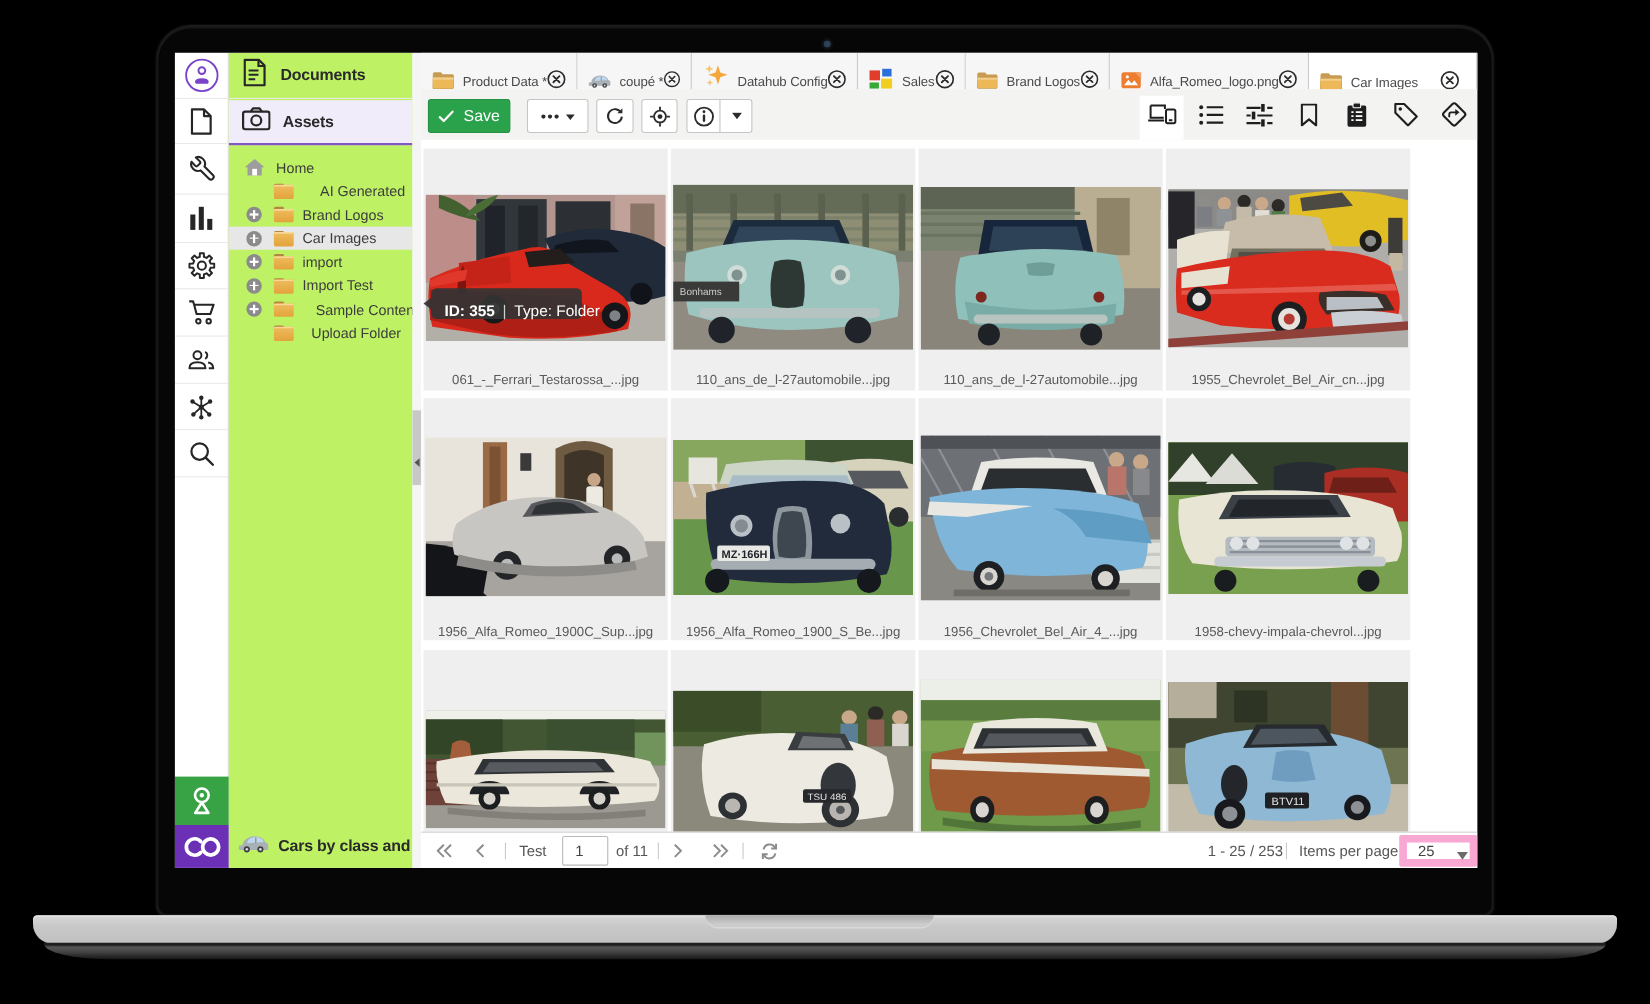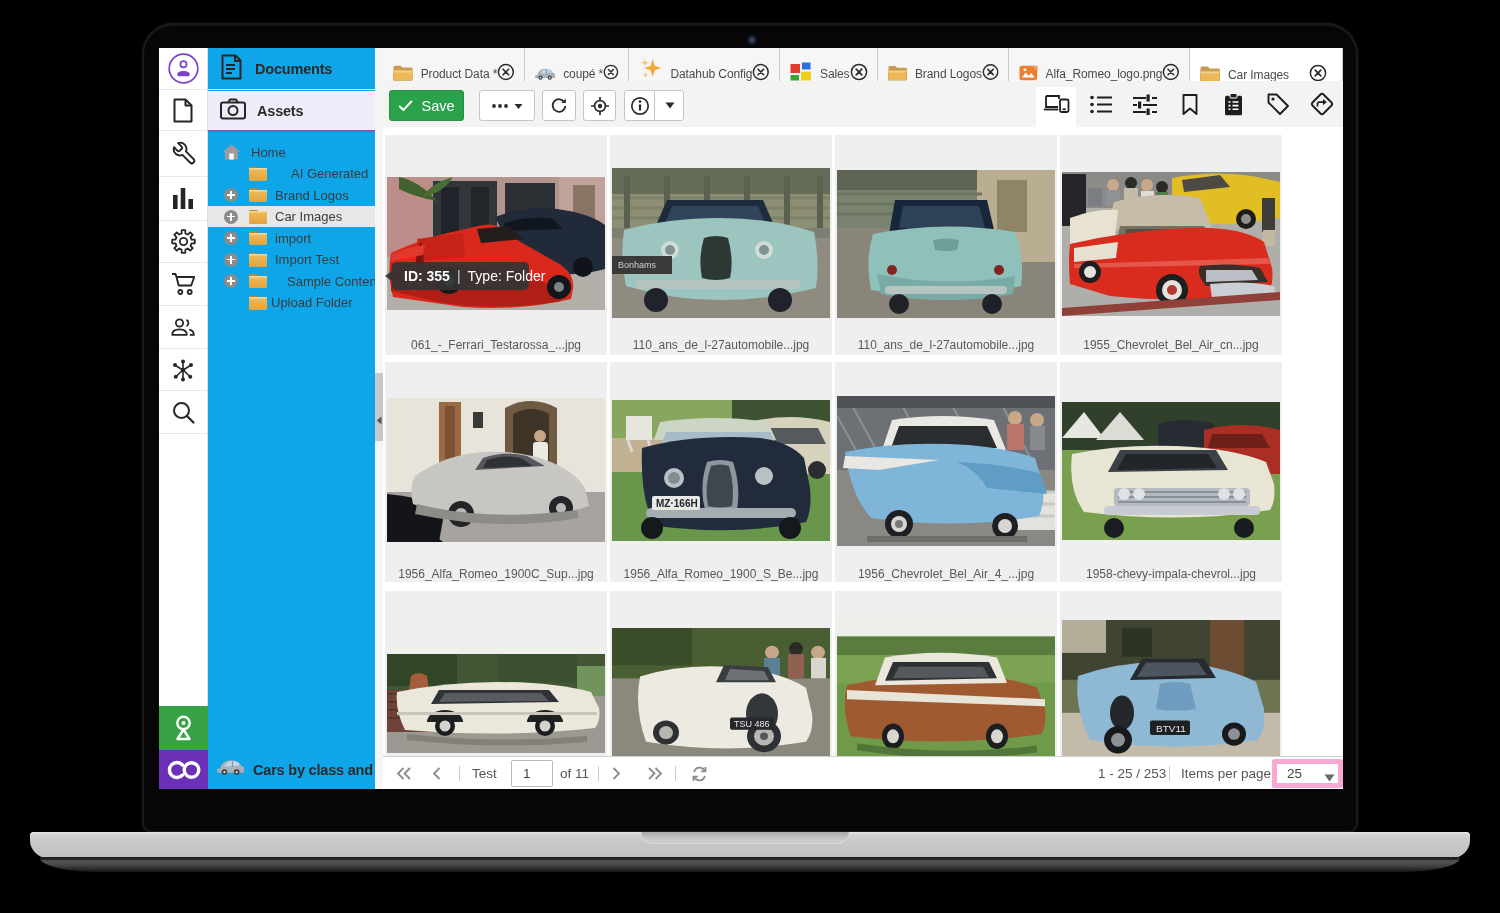--- a/index.html
+++ b/index.html
@@ -9,41 +9,41 @@
 .bezel{left:142px;top:23px;width:1216px;height:810px;background:#060606;border-radius:32px 32px 10px 10px;box-shadow:inset 0 0 0 2px #191919, inset 0 3px 2px -1px #2e2e2e, 0 0 2px #222}
 .screen{left:159px;top:48px;width:1184px;height:741px;background:#fff;overflow:hidden}
 .base{left:30px;top:832px;width:1440px;height:26px;background:linear-gradient(#d7d7d7,#c8c8c8 40%,#c0c0c0);border-radius:4px 4px 18px 18px;box-shadow:inset 0 1.5px 0 #e4e4e4}
 .notch{left:611px;top:0;width:208px;height:12px;background:linear-gradient(#ababab,#cdcdcd 70%,#c8c8c8);border-radius:0 0 14px 14px;box-shadow:inset 0 -1px 1px #dedede}
 .baseshadow{left:40px;top:857px;width:1420px;height:15px;background:linear-gradient(#1e1e1e 0,#1e1e1e 2px,#555 4px,#454545 55%,#161616 100%);border-radius:0 0 60px 60px / 0 0 14px 14px}
 .cam{left:749px;top:37px;width:6px;height:6px;border-radius:50%;background:#2e4157;box-shadow:0 0 3px 1px #1c2733}
 
 .rail{left:0;top:0;width:49px;height:741px;background:#fff;border-right:1px solid #dcdcdc}
 .cell{left:0;width:48px;height:43px;border-bottom:1px solid #e9e9e9;display:flex;align-items:center;justify-content:center;position:absolute}
 
-.panel{left:49px;top:0;width:167px;height:741px;background:#0ea5e9;overflow:hidden}
+.panel{left:49px;top:0;width:167px;height:741px;background:#bef264;overflow:hidden}
 .hdr{left:0;width:167px;height:42px;display:flex;align-items:center;position:absolute}
 .hdr b{font-size:14.5px;color:#2a2a2a;letter-spacing:-0.2px;white-space:nowrap}
 .trow{position:absolute;left:0;width:175px;height:22px;font-size:13px;color:#3c3c3c;display:flex;align-items:center;white-space:nowrap}
 
 .splitter{left:216px;top:0;width:8px;height:741px;background:#f5f5f5}
 .shandle{left:216px;top:325px;width:8px;height:68px;background:#c8c8c8}
 
 .content{left:224px;top:0;width:960px;height:741px;background:#fff}
 .tabbar{left:0;top:0;width:960px;height:33px;background:#f6f6f6;border-bottom:1px solid #c9c9c9;position:absolute}
 .tab{position:absolute;top:0;height:33px;border-right:1px solid #c9c9c9;display:flex;align-items:flex-end;font-size:12px;color:#4a4a4a;background:#f6f6f6;letter-spacing:-0.1px;white-space:nowrap}
 .tab.active{background:#fff;height:34px;border-bottom:0}
 .toolbar{left:0;top:33px;width:960px;height:46px;background:#f3f3f1;position:absolute}
 .btn{position:absolute;top:9px;height:31px;background:#fff;border:1px solid #c6c6c6;border-radius:3px}
 .gridcell{position:absolute;width:222px;height:220px;background:#efefef}
 .glabel{position:absolute;width:222px;text-align:center;font-size:12px;color:#595959}
 .pager{left:0;top:708px;width:960px;height:33px;background:#fff;border-top:1px solid #cfcfcf;position:absolute;font-size:13.5px;color:#555}
 .pgi{position:absolute;top:0;height:33px;display:flex;align-items:center;color:#8b8b8b}
 .pgt{position:absolute;top:0;height:33px;display:flex;align-items:center;color:#555}
 .sep{position:absolute;top:9px;width:1px;height:15px;background:#c9c9c9}
-.tip{position:absolute;left:9px;top:214px;width:137px;height:28px;background:rgba(52,52,52,.93);border-radius:5px;color:#fff;font-size:14px;display:flex;align-items:center;padding-left:12px;white-space:nowrap}
+.tip{position:absolute;left:9px;top:214px;width:137px;height:28px;background:rgba(52,52,52,.93);border-radius:5px;color:#fff;font-size:14px;display:flex;align-items:flex-end;padding-left:12px;white-space:nowrap}
 .tip:before{content:"";position:absolute;left:-7px;top:8px;border:6px solid transparent;border-right:8px solid rgba(52,52,52,.93);border-left:0}
 .tlbl{margin-left:8px;white-space:nowrap}
 .ticon{margin-left:10px;display:inline-flex}
 .tclose{margin-left:auto;margin-right:9px;display:inline-flex;width:18px;height:18px}
 
 .ticobox{top:0;height:46px;display:flex;align-items:center;justify-content:center}
 .fold{display:inline-block;width:18px;height:14px;position:relative}
 .fold:before{content:"";position:absolute;left:0;top:0;width:9px;height:4px;background:#b3873e;border-radius:1.5px 1px 0 0}
 .fold:after{content:"";position:absolute;left:0;top:1.5px;width:18px;height:12.5px;background:linear-gradient(#eebd5e,#e3a33c);border-radius:1px 1px 1.5px 1.5px;box-shadow:inset 0 1.5px 0 #f7d898}
 .plus{display:inline-block;width:14px;height:14px;border-radius:50%;background:#8b8b8b;position:relative}
@@ -198,21 +198,21 @@
           <span class="fold" style="margin-left:11px"></span>
           <span style="margin-left:8px">Import Test</span>
         </div>
       <div class="trow" style="top:222px">
           <span class="plus" style="margin-left:16px"></span>
           <span class="fold" style="margin-left:11px"></span>
           <span style="margin-left:20px">Sample Content</span>
         </div>
       <div class="trow" style="top:243.5px">
           <span class="fold" style="margin-left:41px"></span>
-          <span style="margin-left:4px">Upload Folder</span>
+          <span style="margin-left:16px">Upload Folder</span>
         </div>
       <div class="hdr" style="top:702px;height:39px">
           <span style="margin-left:9px" id="i-car2"><svg width="27" height="17" viewBox="0 0 27 17">
               <path d="M3.5 9.5 q0-4.7 5.3-7 q4.7-2.1 10-0.6 q4.1 1.2 5.3 4.7 l1.8 0.9 q1.1 0.6 1.1 2.4 v2.6 a1.2 1.2 0 0 1-1.2 1.2 h-24.6 a1.2 1.2 0 0 1-1.2-1.2 v-1.8 q0-1.2 3.5-1.2z" fill="#a9b0b6"></path>
               <path d="M7.6 7.6 q0.6-3.5 4.1-4.9 q3.5-1.3 7.4-0.2 q2.9 0.9 3.7 4 z" fill="#bdd7ec"></path>
               <path d="M15.5 2.3 v5.3" stroke="#8b9299" stroke-width="1.2"></path>
               <circle cx="7.4" cy="13.1" r="2.8" fill="#3c4043"></circle>
               <circle cx="7.4" cy="13.1" r="1.2" fill="#d7dade"></circle>
               <circle cx="19.7" cy="13.1" r="2.8" fill="#3c4043"></circle>
               <circle cx="19.7" cy="13.1" r="1.2" fill="#d7dade"></circle>
@@ -749,20 +749,20 @@
             <svg width="17" height="16" viewBox="0 0 17 16">
               <path d="M3.2 6.2 a5.5 5.5 0 0 1 10.4 -1.4" fill="none" stroke="#8b8b8b" stroke-width="1.8"></path>
               <path d="M14.5 1 v4.4 h-4.4" fill="none" stroke="#8b8b8b" stroke-width="1.8"></path>
               <path d="M13.8 9.8 a5.5 5.5 0 0 1 -10.4 1.4" fill="none" stroke="#8b8b8b" stroke-width="1.8"></path>
               <path d="M2.5 15 v-4.4 h4.4" fill="none" stroke="#8b8b8b" stroke-width="1.8"></path>
             </svg>
           </div>
         <div class="pgt" style="left:715px">1 - 25 / 253</div>
         <div class="sep" style="left:786px"></div>
         <div class="pgt" style="left:798px">Items per page</div>
-        <div class="ab" style="left:889px;top:2px;width:71px;height:29px;background:#fff;border:5px solid #f9a8d4;border-radius:2px;font-size:13.5px;color:#444;display:flex;align-items:center;padding-left:10px">25</div>
+        <div class="ab" style="left:889px;top:2px;width:71px;height:29px;background:#fff;border:7px solid #f9a8d4;border-radius:2px;font-size:13.5px;color:#444;display:flex;align-items:center;padding-left:10px">25</div>
         <div class="ab" style="left:941px;top:13px"><svg width="11" height="8" viewBox="0 0 11 8">
               <path d="M0.5 0.5 h10 l-5 7 z" fill="#6b6b6b"></path>
             </svg></div>
       </div>
     </div>
   </div>
 </div>
 
 </body></html>

